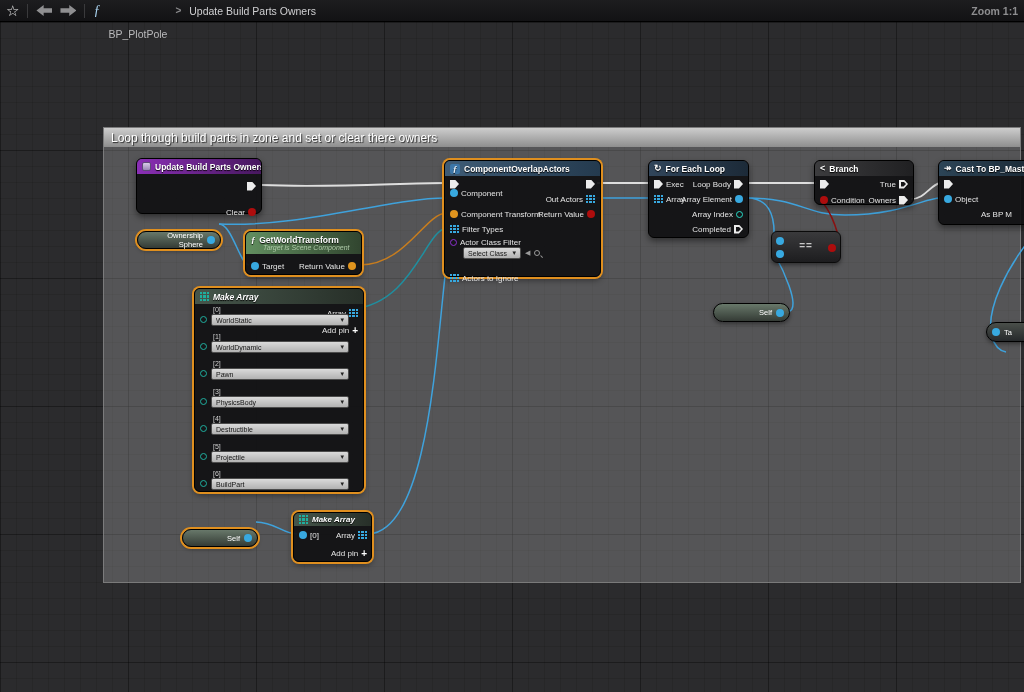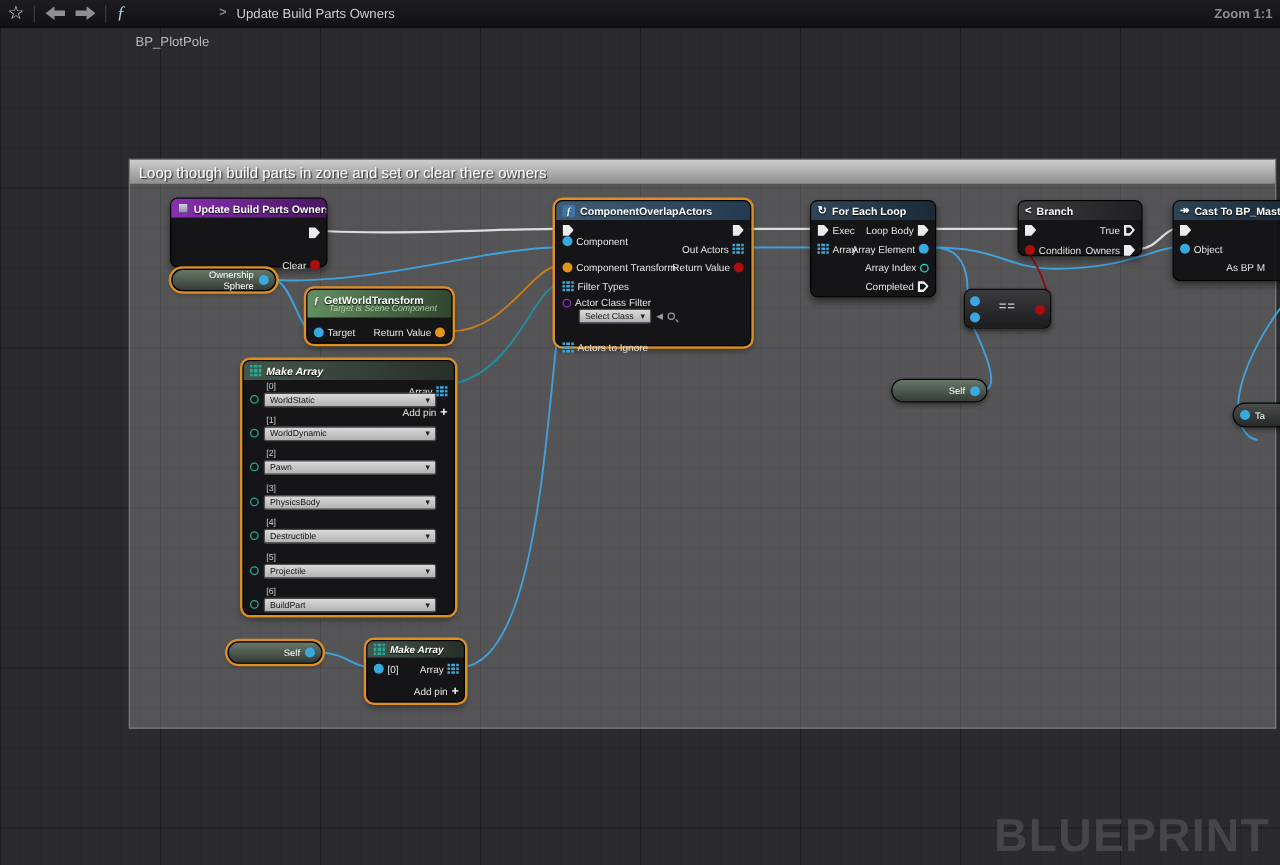--- a/index.html
+++ b/index.html
@@ -76,21 +76,21 @@
   .ma-entry .p-dot { margin-bottom:3px; }
   .ma-col { flex:1; display:flex; flex-direction:column; gap:1px; }
   .ma-idx { font-size:7px; color:#cfcfcf; padding-left:2px; }
   .ma-col .dd { width:138px; }
 
   .oval { position:absolute; border-radius:10px; border:1px solid #000;
           background:linear-gradient(#68786а,#343b35);
           background:linear-gradient(#68786a,#343b35);
           display:flex; align-items:center; gap:4px; font-size:7.5px; color:#fff;
           padding:0 5px; box-shadow:0 2px 4px rgba(0,0,0,.4); }
-  .oval.hl { box-shadow:0 0 0 2px #df8f1f, 0 2px 4px rgba(0,0,0,.4); }
+  .oval.hl { box-shadow:0 0 0 2px #df8f1f, 0 2px 4px rgba(0,0,0,.4);margin-top:16px; }
   .oval.dark { background:linear-gradient(#4a4f4a,#26292б); background:linear-gradient(#4a4f4a,#26292b); }
   .oval .lbl { flex:1; text-align:right; }
 
   .eq-node { position:absolute; background:linear-gradient(#3a3a3c,#1d1d1f); border:1px solid #0a0a0a;
              border-radius:6px; box-shadow:0 2px 4px rgba(0,0,0,.45); }
   .eq-txt { position:absolute; left:0; right:0; top:8px; text-align:center; color:#c9c9c9;
             font-size:10px; font-weight:bold; letter-spacing:1px; }
 
   .hd-purple { background:linear-gradient(90deg,#8a2fb5,#47185e); }
   .hd-green  { background:linear-gradient(90deg,#628f60,#31452f); height:22px; border-radius:5px 5px 0 0;
@@ -544,14 +544,13 @@
       <span style="font-size:10px">+</span>
       <span style="font-weight:normal;color:#e4e4e4">Add pin</span>
     </div>
   </div>
 
   <div class="oval dark" style="left:986px;top:300px;width:60px;height:20px;justify-content:flex-start">
     <span class="p-dot c-blue"></span>
     <span>Ta</span>
   </div>
 
-  <div class="watermark">BLUEPRINT</div>
 </div>
 
 </body></html>

